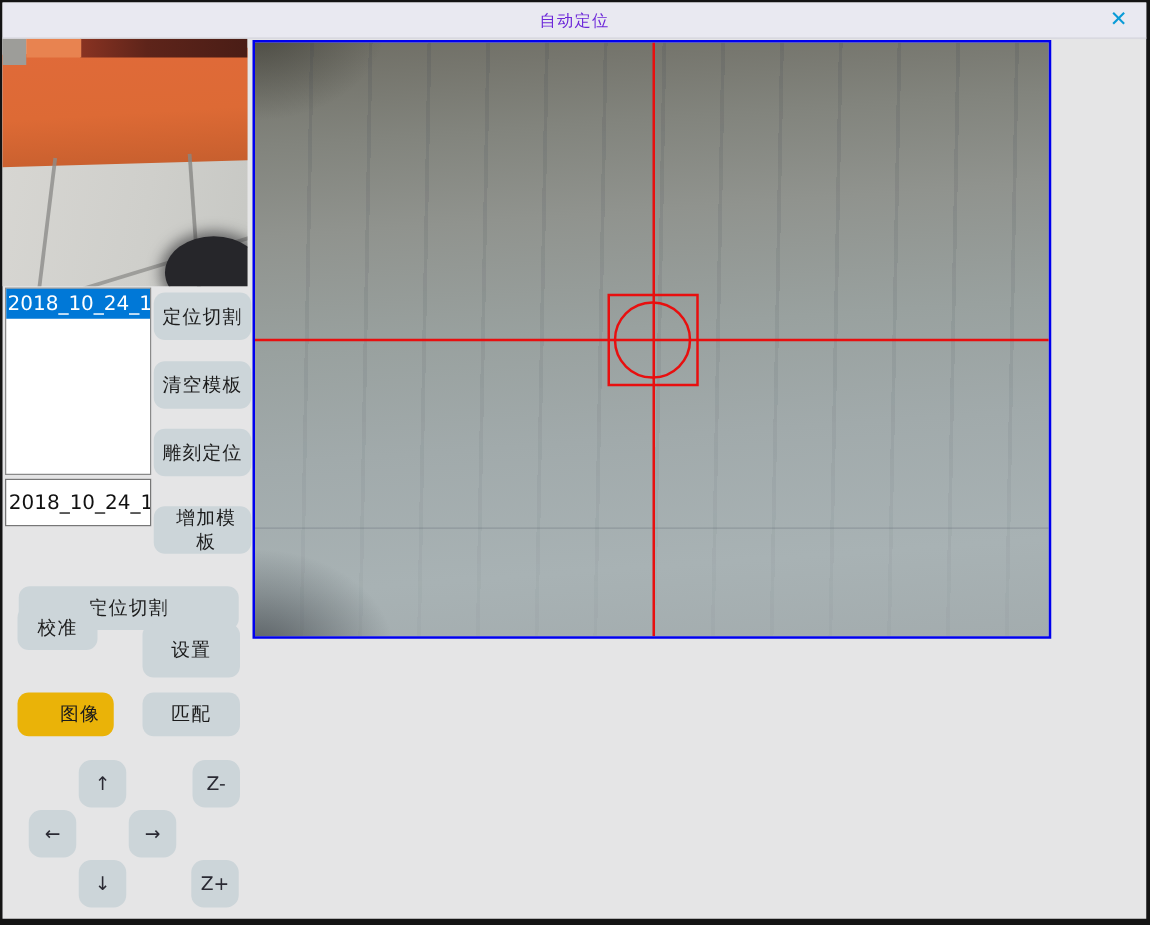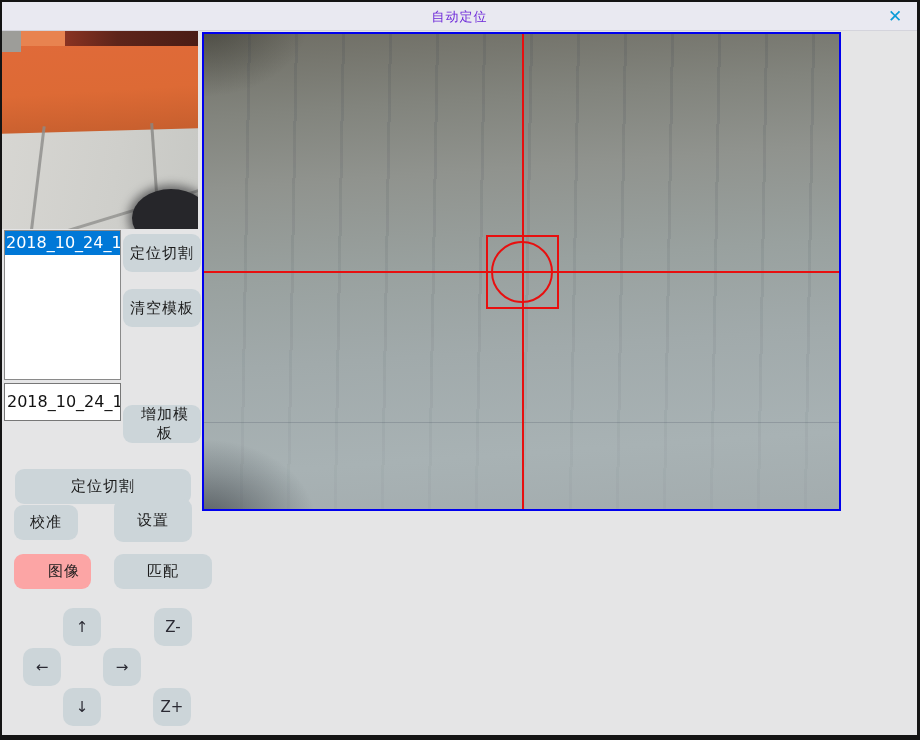--- a/index.html
+++ b/index.html
@@ -70,21 +70,21 @@
     font-size:16px;color:#111;line-height:36px;padding-left:2px;
     white-space:nowrap;overflow:hidden;
   }
   
   .btn{
     position:absolute;background:#ccd5d9;border:none;border-radius:9px;
     font-size:15px;color:#1b1b1b;text-align:center;cursor:pointer;
     display:flex;align-items:center;justify-content:center;
     font-family:inherit;letter-spacing:1px;
   }
-  .btn.red{background:#fca5a5;padding-left:29px;}
+  .btn.red{background:#eab308;padding-left:29px;}
   .col-btn{left:121px;width:78px;height:38px;}
   .jog{border-radius:10px;font-size:15px;color:#2a2a33;letter-spacing:0;}
   
   .camera{
     position:absolute;left:200px;top:30px;width:639px;height:479px;
     box-sizing:border-box;border:2px solid #0000ee;
     background:
       radial-gradient(ellipse 160px 120px at 0% 103%, rgba(18,22,28,.55), transparent 70%),
       radial-gradient(ellipse 150px 110px at 0% -3%, rgba(28,28,22,.45), transparent 70%),
       linear-gradient(176deg,#6f6e65 0%,#82847d 16%,#90938e 30%,#99a19f 48%,#a1aaab 65%,#a8b2b4 85%,#a3acae 100%);
@@ -132,27 +132,28 @@
   </div>
 
   <div class="listbox">
     <div class="list-item">2018_10_24_11</div>
   </div>
 
   <div class="name-input">2018_10_24_11</div>
 
   <button class="btn col-btn" style="top:232px;">定位切割</button>
   <button class="btn col-btn" style="top:287px;">清空模板</button>
+  <button class="btn col-btn" style="top:341px;">雕刻定位</button>
   <button class="btn col-btn" style="top:403px;padding-left:12px;">增加模板</button>
 
   <button class="btn" style="left:13px;top:443px;width:176px;height:35px;margin-top:24px;">定位切割</button>
-  <button class="btn" style="left:12px;top:503px;width:64px;height:35px;">校准</button>
+  <button class="btn" style="left:12px;top:483px;width:64px;height:35px;">校准</button>
   <button class="btn" style="left:112px;top:497px;width:78px;height:43px;">设置</button>
   <button class="btn red" style="left:12px;top:552px;width:77px;height:35px;">图像</button>
-  <button class="btn" style="left:112px;top:552px;width:98px;height:35px;">匹配</button>
+  <button class="btn" style="left:112px;top:552px;width:78px;height:35px;">匹配</button>
 
   <button class="btn jog" style="left:61px;top:606px;width:38px;height:38px;">↑</button>
   <button class="btn jog" style="left:152px;top:606px;width:38px;height:38px;">Z-</button>
   <button class="btn jog" style="left:21px;top:646px;width:38px;height:38px;">←</button>
   <button class="btn jog" style="left:101px;top:646px;width:38px;height:38px;">→</button>
   <button class="btn jog" style="left:61px;top:686px;width:38px;height:38px;">↓</button>
   <button class="btn jog" style="left:151px;top:686px;width:38px;height:38px;">Z+</button>
 
   <div class="camera">
     <div class="cam-stripes"></div>

